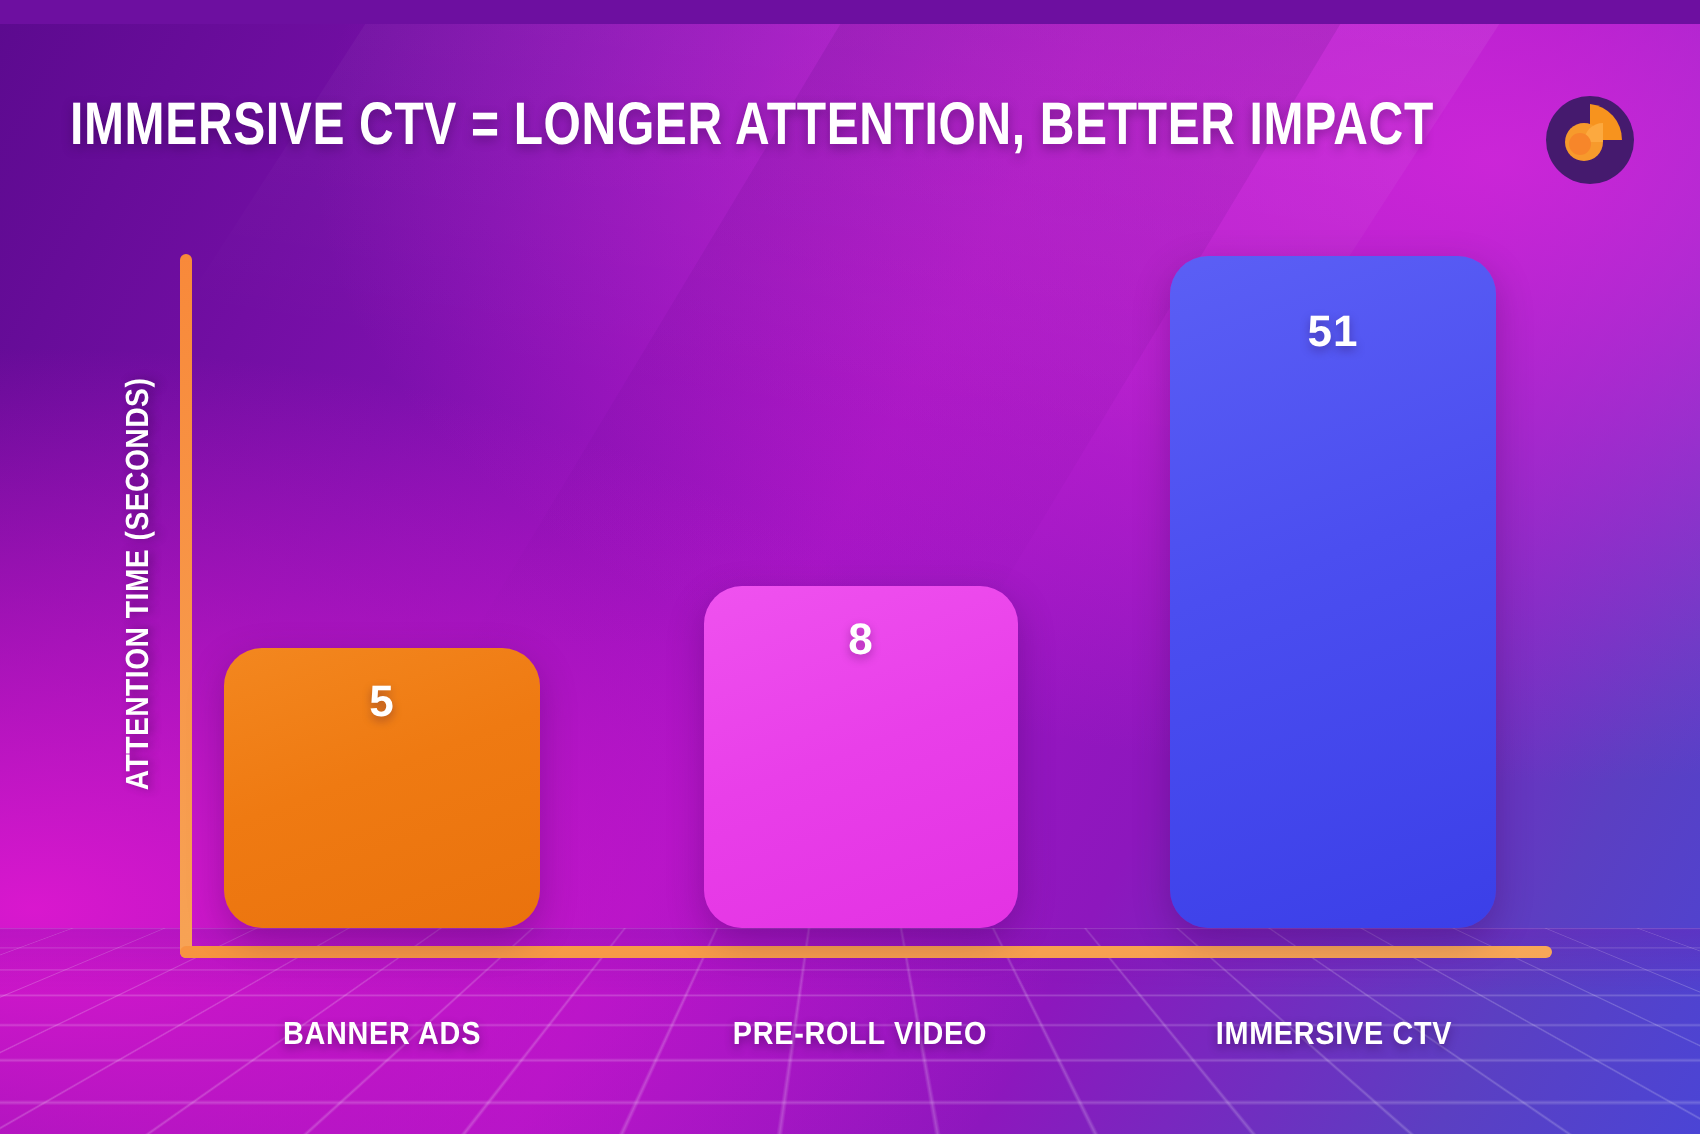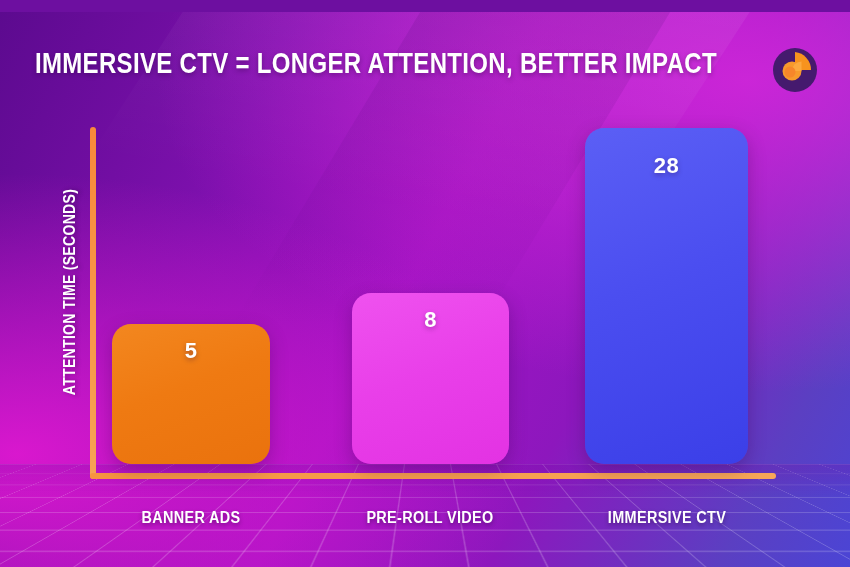--- a/index.html
+++ b/index.html
@@ -119,17 +119,17 @@
   <div class="catlabel" style="left:111px;top:498px;width:160px;">BANNER ADS</div>
 
   <div class="bar" style="left:352px;top:281px;width:157px;height:171px;
               background:linear-gradient(160deg,#ef52ef 0%,#e93fe9 48%,#e332e3 100%);">
     <div class="barval" style="top:14px;">8</div>
   </div>
   <div class="catlabel" style="left:345px;top:498px;width:170px;">PRE-ROLL VIDEO</div>
 
   <div class="bar" style="left:585px;top:116px;width:163px;height:336px;
               background:linear-gradient(160deg,#5b5ff5 0%,#4b4ef0 45%,#3b3fe8 100%);">
-    <div class="barval" style="top:25px;">28</div>
+    <div class="barval" style="top:25px;">51</div>
   </div>
   <div class="catlabel" style="left:583px;top:498px;width:168px;">IMMERSIVE CTV</div>
 
 </div>
 
 </body></html>

